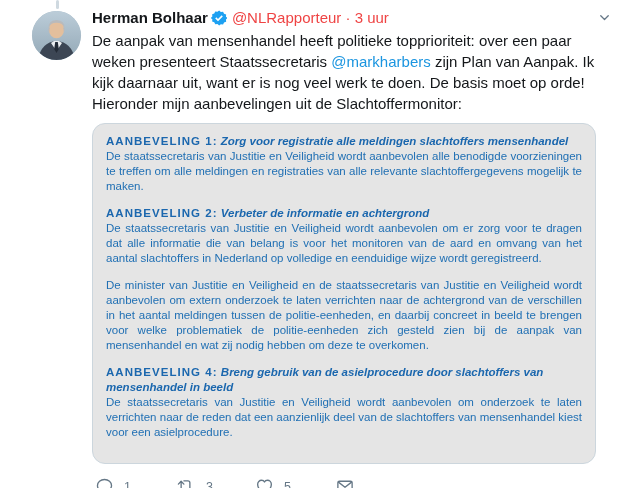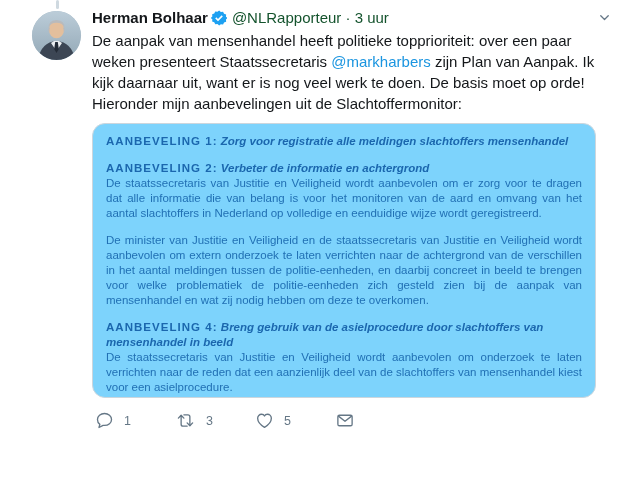--- a/index.html
+++ b/index.html
@@ -5,28 +5,28 @@
   html,body{margin:0;padding:0;background:#fff;}
   body{width:632px;height:488px;overflow:hidden;font-family:"Liberation Sans",sans-serif;-webkit-font-smoothing:antialiased;}
   .tweet{position:relative;width:632px;height:384px;background:#fff;}
   .thread-line{position:absolute;left:56px;top:0;width:2.5px;height:9px;background:#cfd9e0;border-radius:2px;}
   .avatar{position:absolute;left:32px;top:11px;width:49px;height:49px;border-radius:50%;overflow:hidden;background:#a9bcc9;}
   .avatar svg{display:block;width:49px;height:49px;}
   .content{position:absolute;left:92px;top:8px;width:522px;}
   .header-row{display:flex;align-items:center;font-size:15px;line-height:19px;white-space:nowrap;}
   .author-name{font-weight:bold;color:#14171a;}
   .verified{margin-left:3px;display:inline-flex;align-items:center;}
-  .handle-group{margin-left:5px;color:#14532d;}
+  .handle-group{margin-left:5px;color:#ef4444;}
   .spacer{flex:1;}
   .caret{color:#657786;display:inline-flex;align-items:center;margin-right:2px;cursor:pointer;}
   .tweet-text{margin-top:3px;font-size:15px;line-height:21px;color:#14171a;width:522px;}
   .mention{color:#1b95e0;text-decoration:none;cursor:pointer;}
-  .card{margin-top:9px;width:476px;border:1px solid #ccd6dd;border-radius:13px;background:#7dd3fc;padding:10px 13px 2px 13px;cursor:pointer;}
+  .card{margin-top:9px;width:476px;border:1px solid #ccd6dd;border-radius:13px;background:#e5e5e5;padding:10px 13px 11px 13px;cursor:pointer;}
   .sec{margin-bottom:12px;}
-  .sec:last-child{margin-bottom:0;}
+  .sec:last-child{margin-bottom:12px;}
   .sec-title{font-size:11.5px;line-height:15px;color:#1b67ae;font-weight:bold;}
   .sec-label{letter-spacing:0.09em;font-style:normal;}
   .sec-name{font-style:italic;}
   .sec-body{font-size:11.5px;line-height:15px;color:#2170b4;text-align:justify;}
   .actions{display:flex;align-items:center;margin-top:13px;margin-left:3px;}
   .action{display:flex;align-items:center;width:80px;cursor:pointer;color:#657786;}
   .action .cnt{font-size:12.5px;margin-left:10px;color:#657786;}
   .action svg{display:block;}
   .icon-stroke{fill:none;stroke:#657786;stroke-width:1.4;stroke-linecap:round;stroke-linejoin:round;}
 </style>
@@ -79,20 +79,21 @@
           </svg>
       </span>
     </div>
 
     <div class="tweet-text"><span>De aanpak van mensenhandel heeft politieke topprioriteit: over een paar weken presenteert Staatssecretaris </span><a class="mention">@markharbers</a><span> zijn Plan van Aanpak. Ik kijk daarnaar uit, want er is nog veel werk te doen. De basis moet op orde! Hieronder mijn aanbevelingen uit de Slachtoffermonitor:</span></div>
 
     <div class="card">
 
       <div class="sec">
         <div class="sec-title"><span class="sec-label">AANBEVELING 1:</span><span class="sec-name"> Zorg voor registratie alle meldingen slachtoffers mensenhandel</span></div>
+        <div class="sec-body">De staatssecretaris van Justitie en Veiligheid wordt aanbevolen alle benodigde voorzieningen te treffen om alle meldingen en registraties van alle relevante slachtoffergegevens mogelijk te maken.</div>
       </div>
 
       <div class="sec">
         <div class="sec-title"><span class="sec-label">AANBEVELING 2:</span><span class="sec-name"> Verbeter de informatie en achtergrond</span></div>
         <div class="sec-body">De staatssecretaris van Justitie en Veiligheid wordt aanbevolen om er zorg voor te dragen dat alle informatie die van belang is voor het monitoren van de aard en omvang van het aantal slachtoffers in Nederland op volledige en eenduidige wijze wordt geregistreerd.</div>
       </div>
 
       <div class="sec">
         <div class="sec-body">De minister van Justitie en Veiligheid en de staatssecretaris van Justitie en Veiligheid wordt aanbevolen om extern onderzoek te laten verrichten naar de achtergrond van de verschillen in het aantal meldingen tussen de politie-eenheden, en daarbij concreet in beeld te brengen voor welke problematiek de politie-eenheden zich gesteld zien bij de aanpak van mensenhandel en wat zij nodig hebben om deze te overkomen.</div>
       </div>

